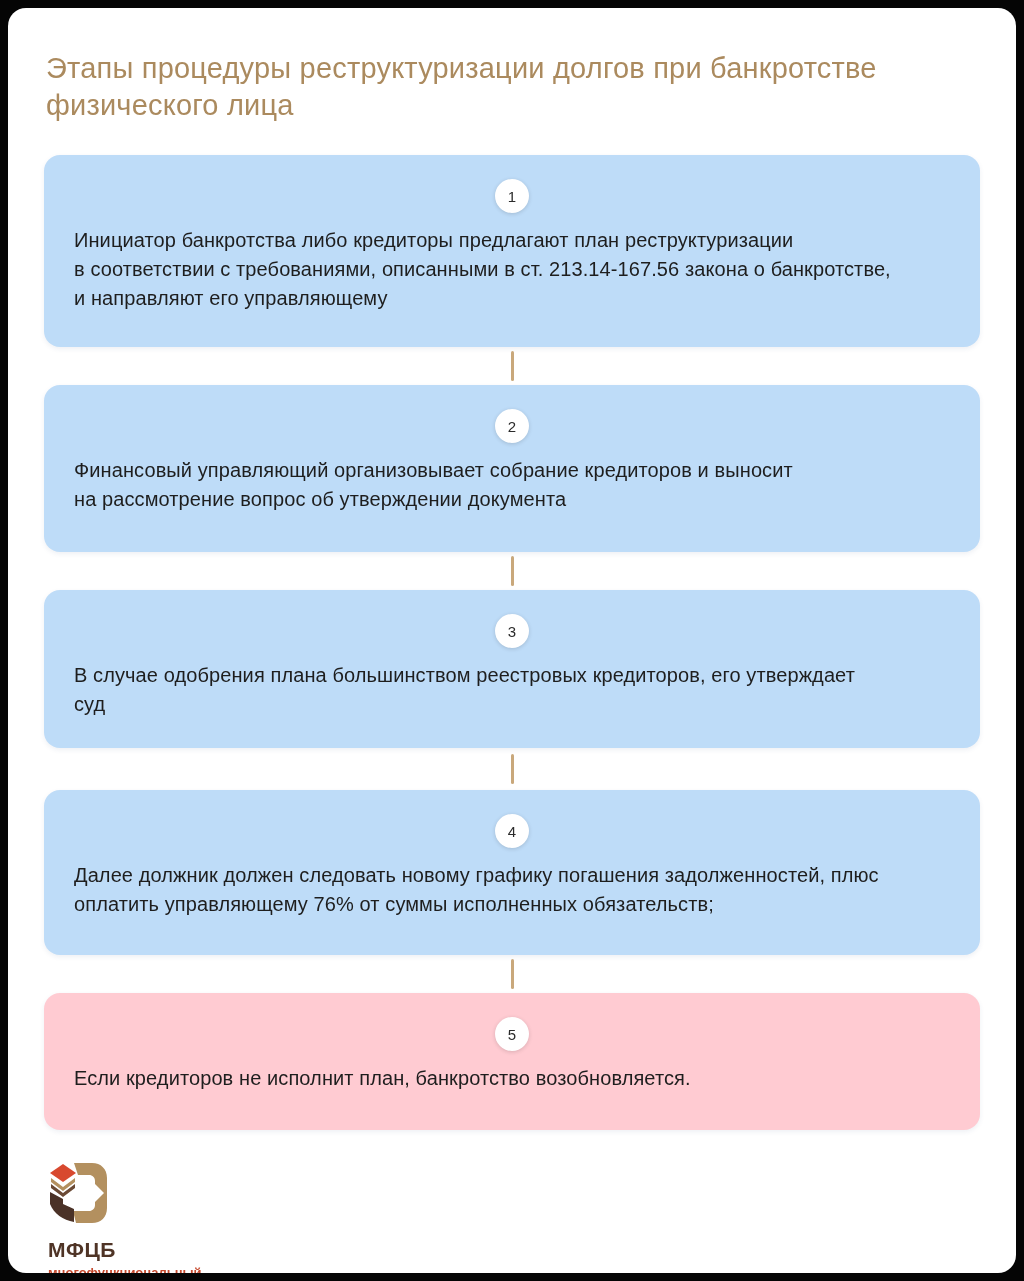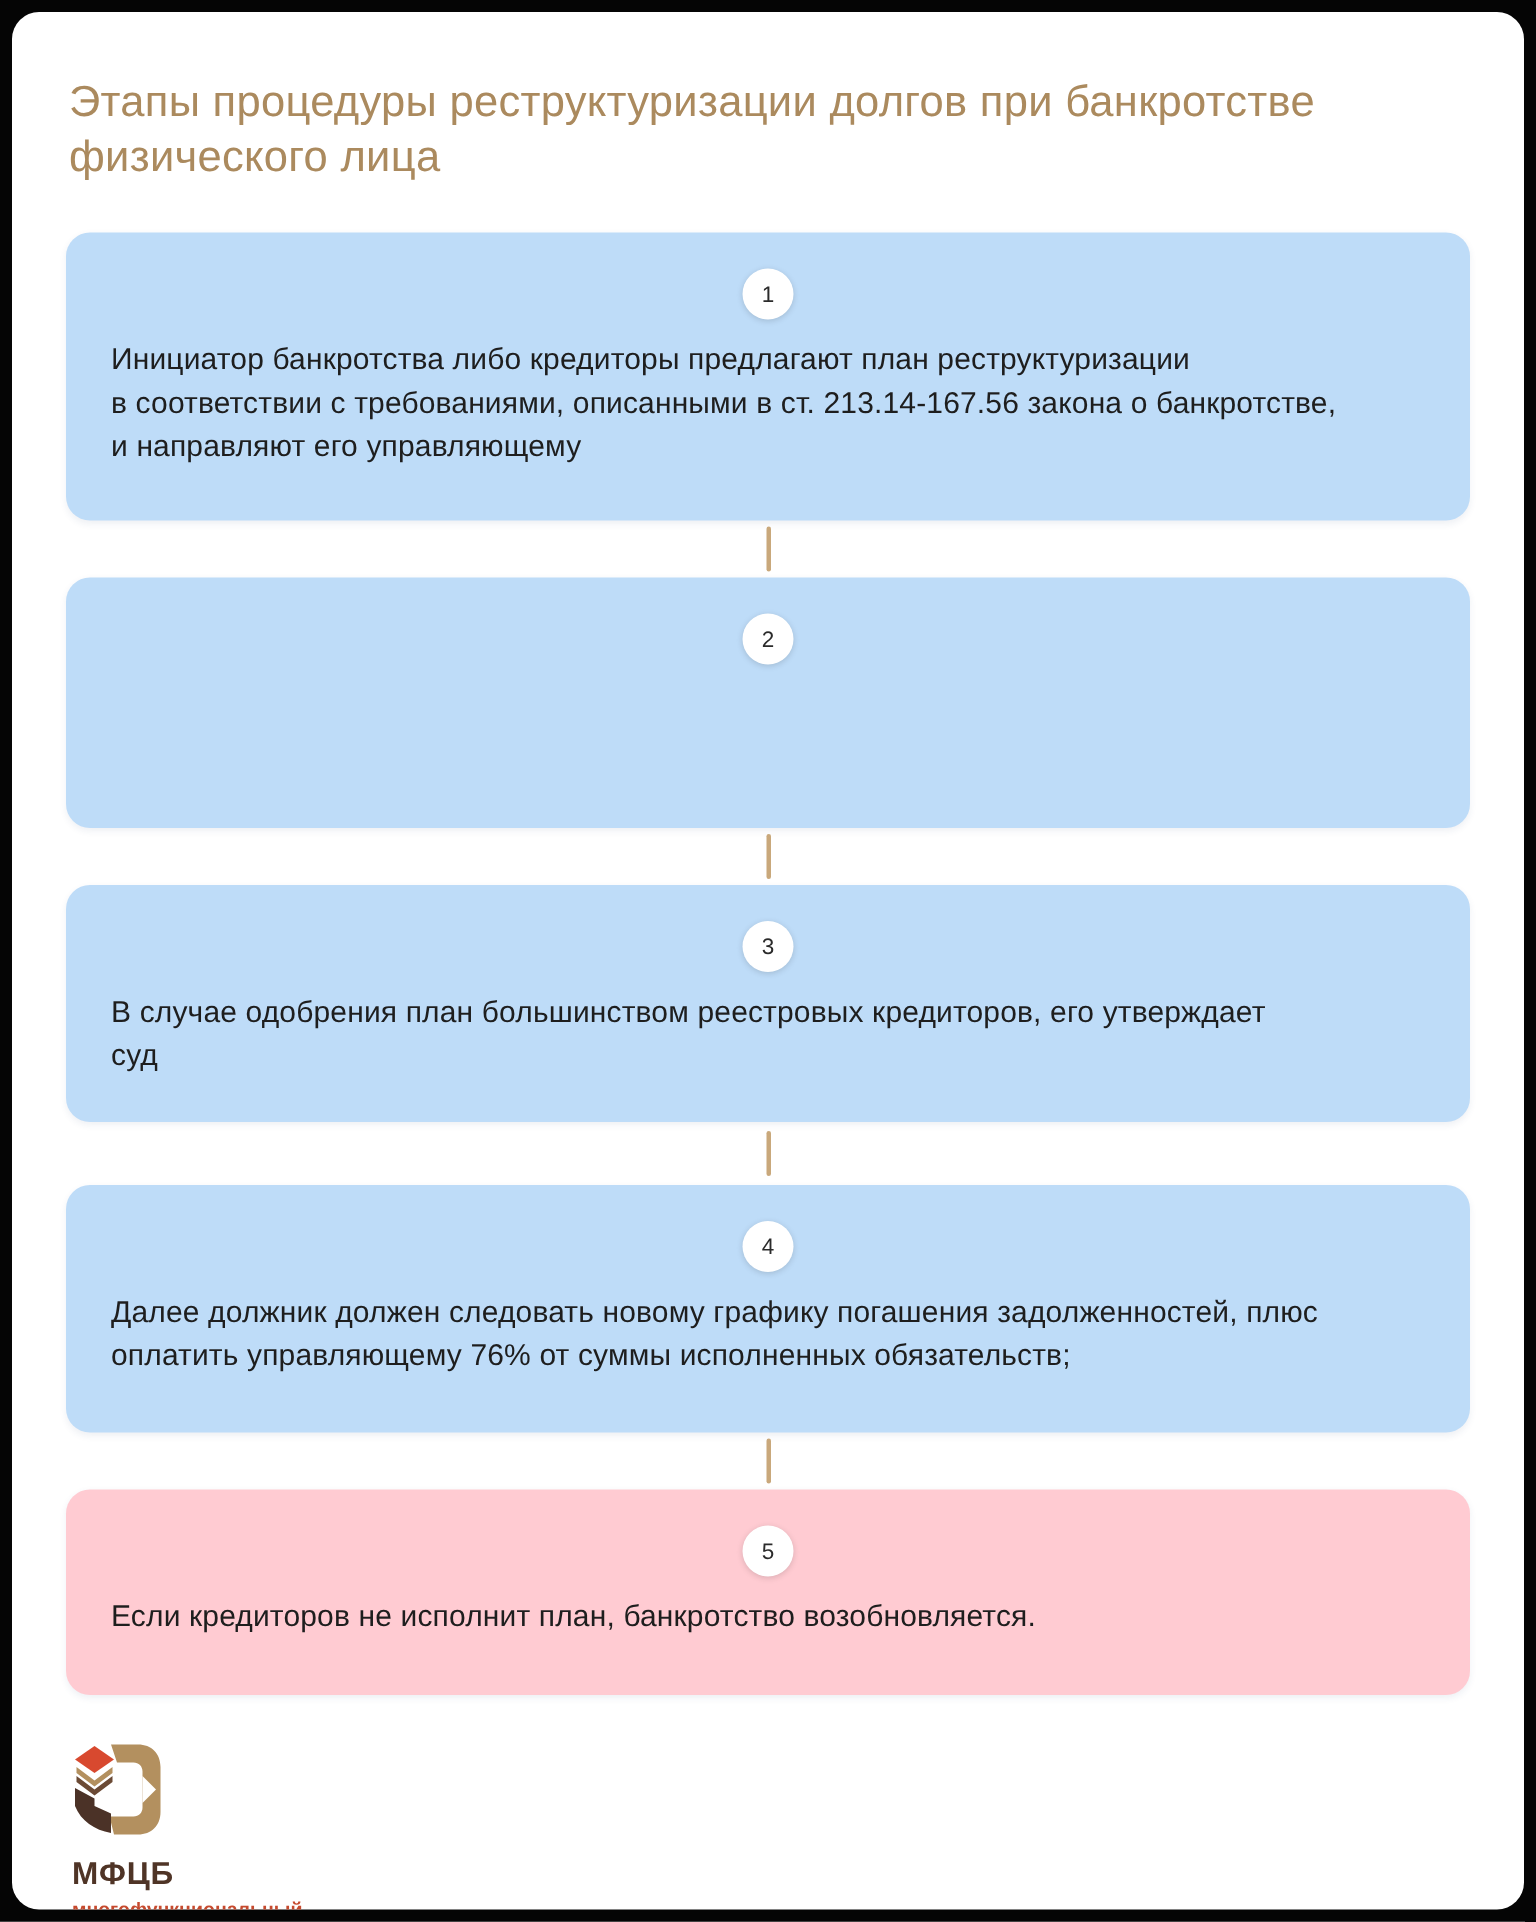--- a/index.html
+++ b/index.html
@@ -116,29 +116,31 @@
 в соответствии с требованиями, описанными в ст. 213.14-167.56 закона о банкротстве,
 и направляют его управляющему</div>
     </div>
 
     <div class="connector">
       <div class="connector-line"></div>
     </div>
 
     <div class="stage blue stage-2">
       <div class="num-badge">2</div>
+      <div class="stage-text">Финансовый управляющий организовывает собрание кредиторов и выносит
+на рассмотрение вопрос об утверждении документа</div>
     </div>
 
     <div class="connector">
       <div class="connector-line"></div>
     </div>
 
     <div class="stage blue stage-3">
       <div class="num-badge">3</div>
-      <div class="stage-text">В случае одобрения план большинством реестровых кредиторов, его утверждает
+      <div class="stage-text">В случае одобрения плана большинством реестровых кредиторов, его утверждает
 суд</div>
     </div>
 
     <div class="connector" style="height: 42px;">
       <div class="connector-line"></div>
     </div>
 
     <div class="stage blue stage-4">
       <div class="num-badge">4</div>
       <div class="stage-text">Далее должник должен следовать новому графику погашения задолженностей, плюс

